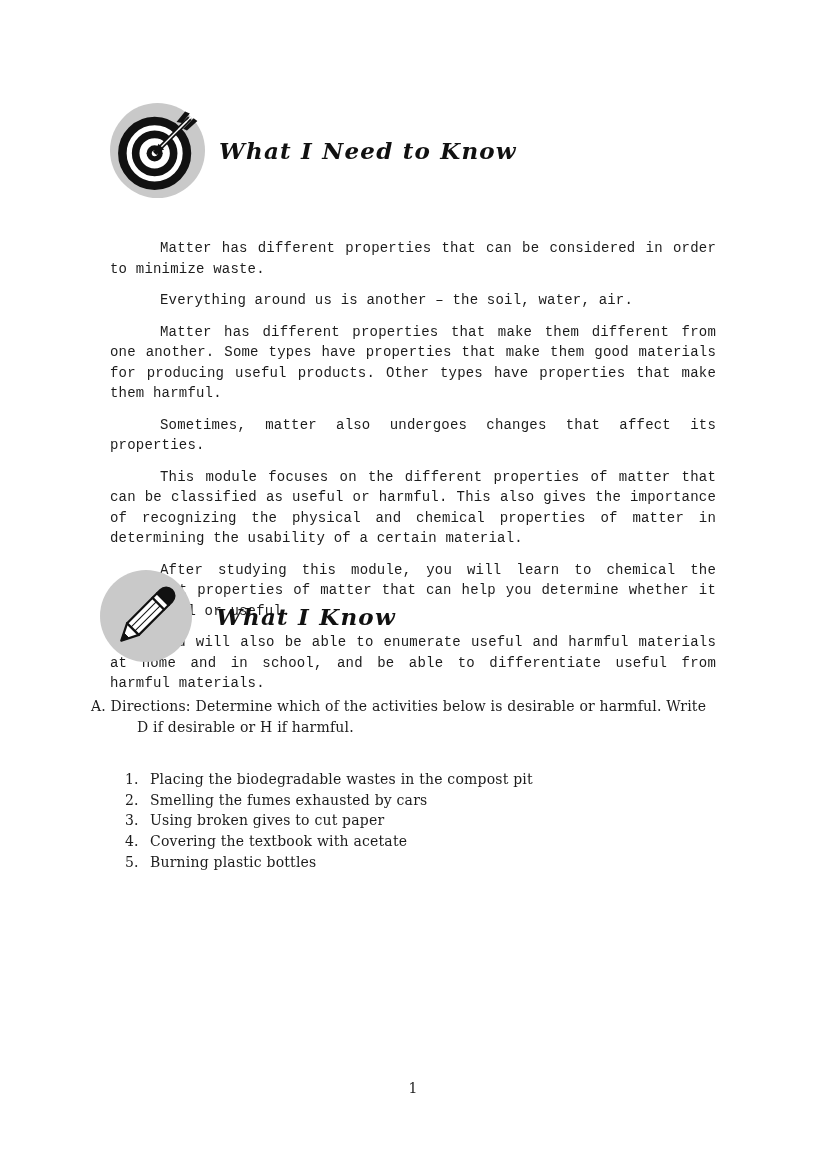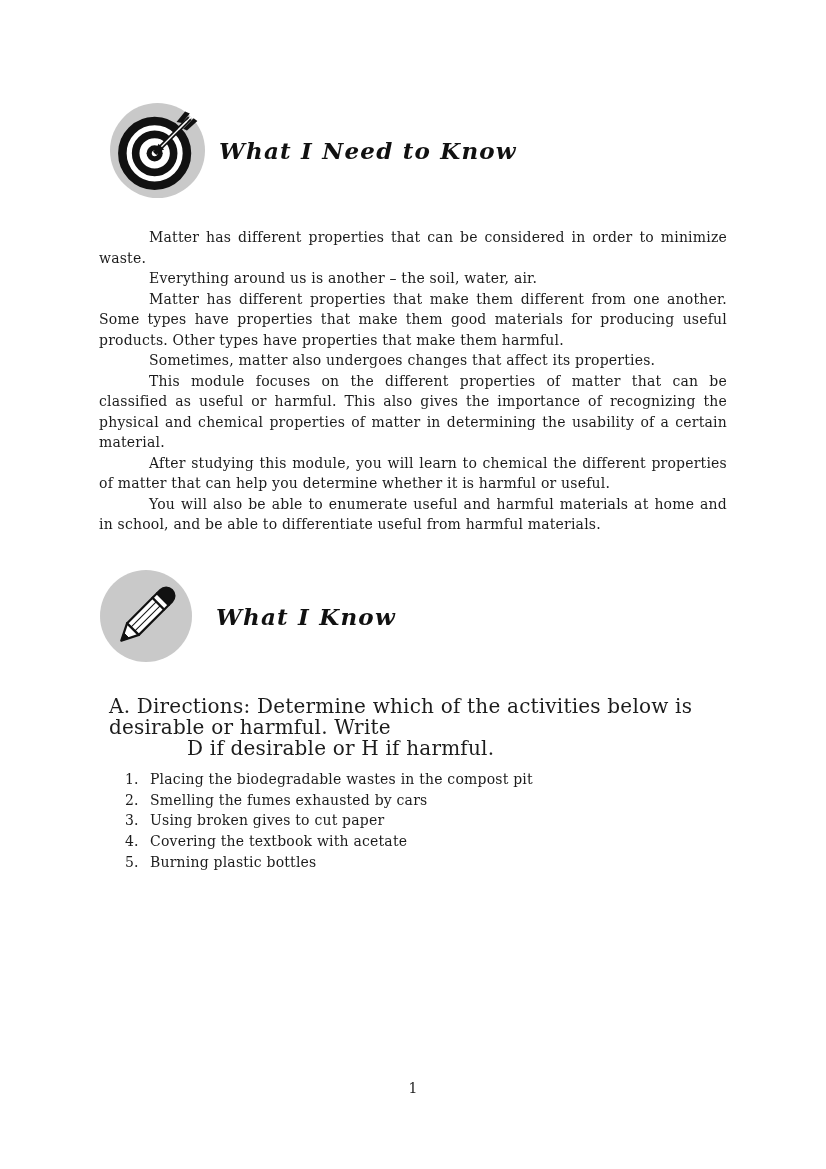--- a/index.html
+++ b/index.html
@@ -36,31 +36,31 @@
   .body-text {
     position: absolute;
     left: 99px;
     top: 227px;
     width: 628px;
     font-size: 14px;
     line-height: 20.5px;
     letter-spacing: 0.2px;
     text-align: justify;
   }
-  .body-text p { margin: 0; text-indent: 50px; }
+  .body-text p { margin: 11px; text-indent: 50px; font-family: Liberation Mono, monospace; }
   .directions {
     position: absolute;
-    left: 109px;
+    left: 91px;
     top: 696px;
     width: 636px;
-    font-size: 20px;
+    font-size: 14px;
     line-height: 21px;
     letter-spacing: 0.2px;
   }
-  .dir-line2 { margin-left: 78px; }
+  .dir-line2 { margin-left: 46px; }
   .quiz-list {
     position: absolute;
     left: 125px;
     top: 769px;
     margin: 0;
     padding: 0;
     list-style: none;
     font-size: 14px;
     line-height: 20.7px;
     letter-spacing: 0.2px;

